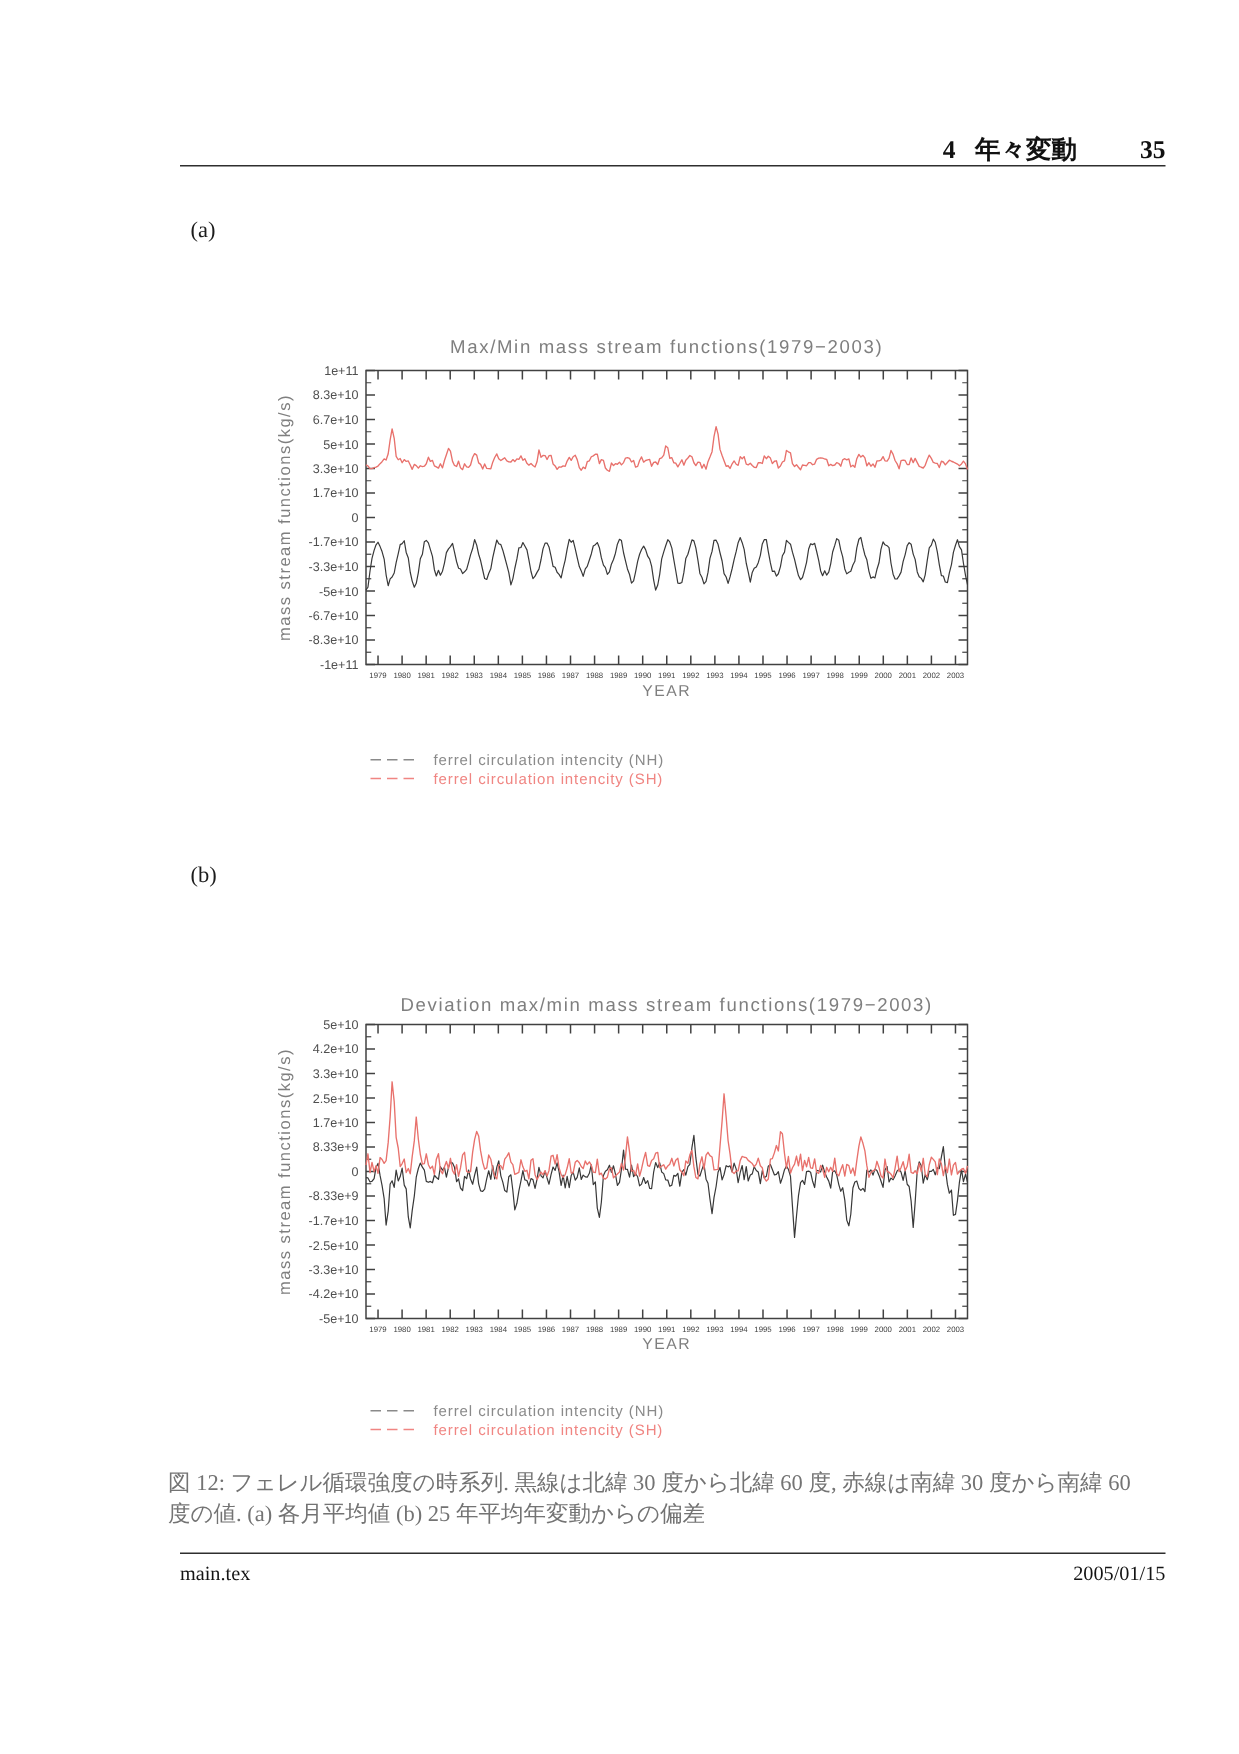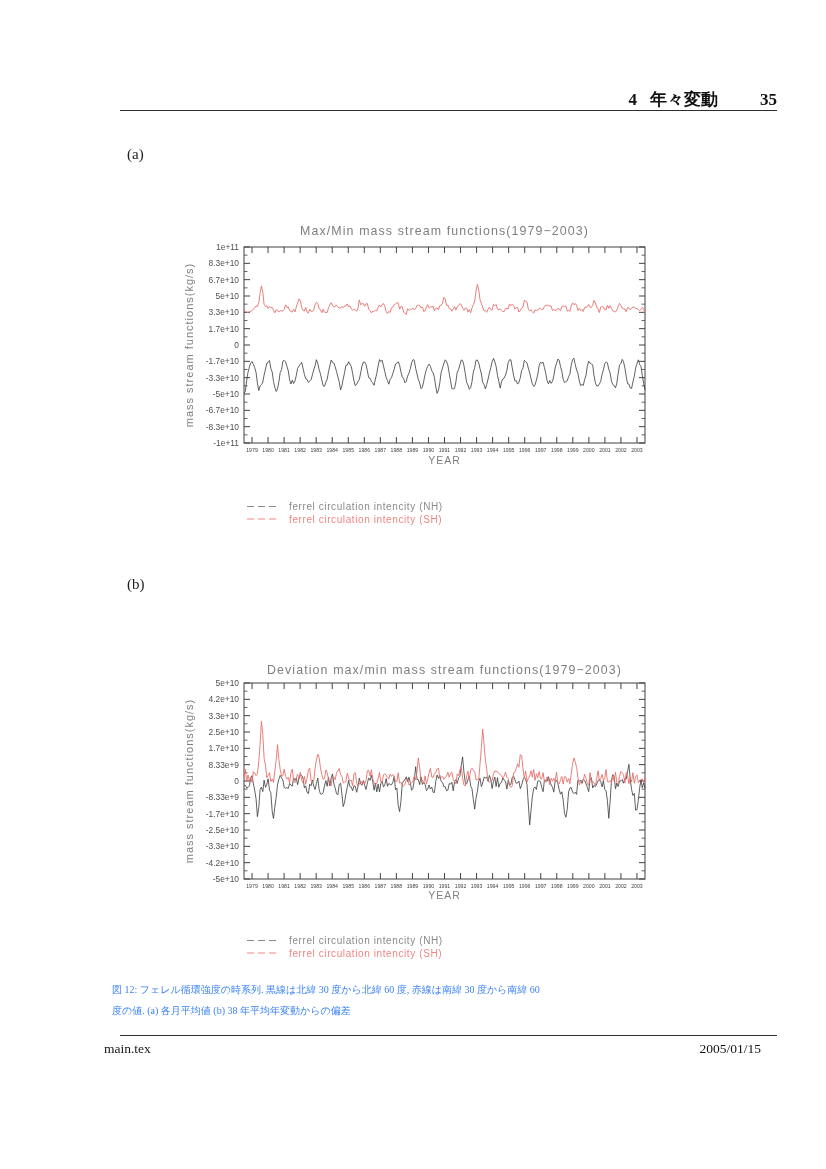--- a/index.html
+++ b/index.html
@@ -12,22 +12,22 @@
   .rule{position:absolute;left:120px;width:657px;height:1px;background:#2e2e2e;}
   .header-rule{top:110px;}
   .footer-rule{top:1035px;}
   .fig-label{position:absolute;font-size:15px;color:#1c1c1c;}
   .fig-a{left:127px;top:146px;}
   .fig-b{left:127px;top:576px;}
   .chart-svg{position:absolute;font-family:"Liberation Sans","DejaVu Sans",sans-serif;}
   #chart-a{left:100px;top:200px;}
   #chart-b{left:100px;top:645px;}
   .caption{position:absolute;left:112px;top:979px;width:668px;
-           font-size:10px;line-height:21px;color:#3b82f6;}
-  .footer{position:absolute;left:104px;top:1041px;width:657px;display:flex;
+           font-size:15px;line-height:21px;color:#737373;}
+  .footer{position:absolute;left:120px;top:1041px;width:657px;display:flex;
           justify-content:space-between;font-size:13.5px;color:#141414;}
 </style>
 </head>
 <body>
 
 <div class="page">
 
   <div class="header">
     <span class="sec-num">4</span><span>年々変動</span><span class="pageno">35</span>
   </div>
@@ -334,21 +334,21 @@
       <polyline points="244.0,785.1 245.3,785.3 246.7,788.0 248.0,787.5 249.4,785.8 250.7,778.2 252.0,775.6 253.4,783.8 254.7,790.2 256.1,799.1 257.4,816.7 258.8,807.4 260.1,789.3 261.4,787.2 262.8,791.6 264.1,780.1 265.5,787.3 266.8,784.4 268.1,778.8 269.5,790.1 270.8,792.6 272.2,811.3 273.5,818.6 274.8,807.1 276.2,797.4 277.5,784.8 278.9,779.0 280.2,775.4 281.6,778.1 282.9,780.1 284.2,787.6 285.6,788.2 286.9,787.6 288.3,788.5 289.6,783.5 290.9,785.0 292.3,786.2 293.6,777.8 295.0,780.1 296.3,778.2 297.6,784.7 299.0,778.2 300.3,774.7 301.7,775.4 303.0,778.2 304.4,787.8 305.7,785.9 307.0,792.0 308.4,793.7 309.7,784.2 311.1,785.8 312.4,780.0 313.7,786.0 315.1,789.5 316.4,783.5 317.8,778.1 319.1,789.3 320.4,793.9 321.8,794.2 323.1,792.8 324.5,785.8 325.8,780.5 327.2,786.3 328.5,777.1 329.8,785.9 331.2,778.1 332.5,773.9 333.9,783.9 335.2,788.1 336.5,793.7 337.9,794.7 339.2,784.5 340.6,783.2 341.9,793.7 343.2,806.6 344.6,802.2 345.9,794.1 347.3,787.3 348.6,780.4 349.9,786.6 351.3,787.0 352.6,790.7 354.0,785.7 355.3,786.4 356.7,792.3 358.0,786.3 359.3,778.2 360.7,783.9 362.0,785.3 363.4,780.7 364.7,785.3 366.0,789.5 367.4,782.9 368.7,778.0 370.1,780.3 371.4,775.3 372.7,781.1 374.1,790.2 375.4,783.4 376.8,791.9 378.1,784.2 379.5,791.8 380.8,783.7 382.1,781.4 383.5,786.8 384.8,784.9 386.2,778.6 387.5,786.3 388.8,783.4 390.2,784.6 391.5,784.8 392.9,782.2 394.2,776.5 395.5,789.7 396.9,788.0 398.2,805.4 399.6,811.6 400.9,801.5 402.3,783.6 403.6,780.8 404.9,779.9 406.3,776.8 407.6,781.6 409.0,777.2 410.3,782.7 411.6,790.3 413.0,788.3 414.3,779.6 415.7,766.7 417.0,779.5 418.3,779.6 419.7,784.7 421.0,776.8 422.4,784.4 423.7,782.3 425.1,784.5 426.4,790.6 427.7,789.4 429.1,785.0 430.4,789.0 431.8,787.1 433.1,792.3 434.4,792.5 435.8,781.2 437.1,775.0 438.5,778.4 439.8,775.2 441.1,781.3 442.5,782.4 443.8,786.6 445.2,786.7 446.5,790.8 447.9,790.1 449.2,783.6 450.5,784.1 451.9,782.2 453.2,790.8 454.6,781.4 455.9,779.7 457.2,783.4 458.6,777.8 459.9,776.2 461.3,764.9 462.6,756.9 463.9,771.8 465.3,782.9 466.6,784.0 468.0,779.6 469.3,776.0 470.7,786.1 472.0,788.8 473.3,799.3 474.7,809.1 476.0,798.4 477.4,791.0 478.7,781.5 480.0,778.3 481.4,786.6 482.7,783.0 484.1,777.1 485.4,777.9 486.7,777.2 488.1,781.3 489.4,775.4 490.8,779.4 492.1,788.5 493.5,781.5 494.8,777.0 496.1,786.5 497.5,777.7 498.8,787.3 500.2,783.3 501.5,782.6 502.8,777.8 504.2,780.3 505.5,781.3 506.9,789.1 508.2,780.4 509.5,785.2 510.9,784.2 512.2,777.4 513.6,776.3 514.9,779.7 516.3,783.3 517.6,782.9 518.9,781.1 520.3,788.8 521.6,785.1 523.0,779.8 524.3,777.4 525.6,779.5 527.0,784.3 528.3,804.1 529.7,824.9 531.0,810.7 532.3,797.3 533.7,788.4 535.0,786.9 536.4,789.6 537.7,781.1 539.1,780.7 540.4,781.5 541.7,787.3 543.1,791.7 544.4,780.3 545.8,780.5 547.1,781.3 548.4,776.7 549.8,781.4 551.1,784.7 552.5,787.4 553.8,792.1 555.1,781.1 556.5,780.5 557.8,783.2 559.2,789.7 560.5,794.2 561.8,791.8 563.2,800.1 564.5,813.4 565.9,817.2 567.2,809.5 568.6,792.0 569.9,788.0 571.2,787.4 572.6,792.2 573.9,793.6 575.3,792.2 576.6,794.4 577.9,780.1 579.3,781.4 580.6,780.0 582.0,783.4 583.3,779.4 584.6,780.3 586.0,783.6 587.3,787.3 588.7,791.6 590.0,779.9 591.4,777.7 592.7,788.0 594.0,785.4 595.4,786.5 596.7,784.0 598.1,780.6 599.4,779.5 600.7,781.4 602.1,786.9 603.4,780.5 604.8,789.5 606.1,791.0 607.4,800.6 608.8,818.3 610.1,801.6 611.5,780.3 612.8,774.6 614.2,777.2 615.5,788.8 616.8,783.1 618.2,786.5 619.5,780.9 620.9,780.9 622.2,779.6 623.5,783.2 624.9,778.5 626.2,779.1 627.6,771.2 628.9,764.4 630.2,778.7 631.6,789.6 632.9,795.5 634.3,793.4 635.6,810.2 637.0,809.6 638.3,800.4 639.6,788.3 641.0,779.8 642.3,787.8 643.7,782.8 645.0,788.2" fill="none" stroke="#383838" stroke-width="0.8" stroke-linejoin="round"></polyline>
       <polyline points="244.0,776.8 245.3,769.2 246.7,781.7 248.0,775.0 249.4,781.1 250.7,777.1 252.0,782.2 253.4,771.7 254.7,773.0 256.1,775.6 257.4,773.8 258.8,761.6 260.1,744.6 261.4,721.2 262.8,734.4 264.1,758.2 265.5,765.5 266.8,777.7 268.1,775.7 269.5,772.7 270.8,781.7 272.2,779.0 273.5,782.5 274.8,771.1 276.2,760.6 277.5,744.7 278.9,759.5 280.2,769.5 281.6,776.1 282.9,775.7 284.2,769.2 285.6,776.5 286.9,779.1 288.3,777.4 289.6,783.0 290.9,772.8 292.3,769.1 293.6,780.1 295.0,782.5 296.3,777.9 297.6,774.3 299.0,779.0 300.3,772.2 301.7,780.4 303.0,782.7 304.4,776.4 305.7,784.3 307.0,778.6 308.4,769.9 309.7,768.2 311.1,781.0 312.4,781.6 313.7,781.1 315.1,768.1 316.4,759.8 317.8,754.3 319.1,757.3 320.4,767.3 321.8,774.8 323.1,779.4 324.5,778.6 325.8,770.0 327.2,772.8 328.5,779.4 329.8,783.9 331.2,786.0 332.5,776.5 333.9,777.2 335.2,779.7 336.5,772.8 337.9,770.9 339.2,768.5 340.6,774.7 341.9,776.4 343.2,782.9 344.6,782.2 345.9,781.6 347.3,773.2 348.6,777.9 349.9,780.9 351.3,780.2 352.6,785.9 354.0,773.5 355.3,772.5 356.7,783.1 358.0,786.4 359.3,784.0 360.7,781.4 362.0,783.2 363.4,780.4 364.7,784.1 366.0,780.3 367.4,770.8 368.7,770.2 370.1,776.1 371.4,769.8 372.7,778.4 374.1,783.1 375.4,784.9 376.8,783.1 378.1,778.7 379.5,772.5 380.8,782.0 382.1,781.9 383.5,774.9 384.8,773.6 386.2,775.2 387.5,777.7 388.8,779.1 390.2,774.0 391.5,776.4 392.9,774.6 394.2,776.8 395.5,781.4 396.9,781.7 398.2,772.8 399.6,783.1 400.9,782.1 402.3,785.5 403.6,786.0 404.9,784.8 406.3,779.3 407.6,778.5 409.0,785.2 410.3,783.9 411.6,782.6 413.0,781.4 414.3,775.6 415.7,780.0 417.0,771.1 418.3,757.9 419.7,767.9 421.0,780.8 422.4,780.2 423.7,783.6 425.1,775.9 426.4,784.1 427.7,779.3 429.1,772.9 430.4,768.3 431.8,777.1 433.1,777.5 434.4,773.7 435.8,772.5 437.1,768.8 438.5,768.3 439.8,778.5 441.1,777.4 442.5,776.5 443.8,779.4 445.2,777.3 446.5,776.1 447.9,772.2 449.2,777.3 450.5,773.5 451.9,772.2 453.2,779.8 454.6,781.5 455.9,783.8 457.2,773.9 458.6,775.6 459.9,769.9 461.3,766.9 462.6,777.8 463.9,785.0 465.3,785.9 466.6,776.1 468.0,771.2 469.3,779.4 470.7,770.1 472.0,768.2 473.3,770.4 474.7,771.3 476.0,779.9 477.4,779.7 478.7,779.6 480.0,764.2 481.4,747.4 482.7,729.2 484.1,744.7 485.4,760.5 486.7,769.3 488.1,781.2 489.4,782.4 490.8,780.7 492.1,780.5 493.5,773.6 494.8,770.9 496.1,771.5 497.5,771.7 498.8,773.6 500.2,774.6 501.5,775.7 502.8,777.8 504.2,776.1 505.5,772.1 506.9,777.2 508.2,778.5 509.5,785.3 510.9,787.4 512.2,786.0 513.6,772.8 514.9,772.4 516.3,768.4 517.6,763.7 518.9,767.3 520.3,754.5 521.6,755.8 523.0,769.0 524.3,778.7 525.6,771.0 527.0,782.1 528.3,778.5 529.7,776.1 531.0,770.7 532.3,777.2 533.7,769.4 535.0,780.4 536.4,773.6 537.7,777.9 539.1,771.6 540.4,778.6 541.7,778.9 543.1,772.6 544.4,781.5 545.8,782.2 547.1,776.9 548.4,779.3 549.8,784.9 551.1,778.2 552.5,781.2 553.8,778.2 555.1,780.9 556.5,772.1 557.8,782.4 559.2,783.9 560.5,779.8 561.8,776.5 563.2,784.1 564.5,776.3 565.9,777.1 567.2,782.2 568.6,778.6 569.9,783.8 571.2,773.8 572.6,764.1 573.9,757.9 575.3,762.2 576.6,767.3 577.9,777.1 579.3,784.9 580.6,781.7 582.0,780.5 583.3,780.1 584.6,774.2 586.0,778.3 587.3,783.8 588.7,785.4 590.0,772.7 591.4,781.0 592.7,781.5 594.0,782.8 595.4,785.3 596.7,778.9 598.1,770.8 599.4,781.1 600.7,778.3 602.1,774.5 603.4,780.4 604.8,777.5 606.1,769.5 607.4,781.6 608.8,782.2 610.1,780.5 611.5,782.5 612.8,775.6 614.2,781.1 615.5,772.2 616.8,782.9 618.2,784.5 619.5,776.5 620.9,771.5 622.2,772.9 623.5,774.6 624.9,783.1 626.2,772.6 627.6,775.9 628.9,783.8 630.2,777.3 631.6,781.8 632.9,772.7 634.3,783.3 635.6,776.8 637.0,775.0 638.3,782.7 639.6,781.1 641.0,779.5 642.3,779.0 643.7,782.3 645.0,777.3" fill="none" stroke="#e8716c" stroke-width="0.9" stroke-linejoin="round"></polyline>
       <line x1="247" y1="940.5" x2="279" y2="940.5" stroke="#8a8a8a" stroke-width="1.1" stroke-dasharray="7 4"></line>
       <text x="289" y="944" font-size="10" letter-spacing="0.6" fill="#8a8a8a">ferrel circulation intencity (NH)</text>
       <line x1="247" y1="953" x2="279" y2="953" stroke="#f08582" stroke-width="1.1" stroke-dasharray="7 4"></line>
       <text x="289" y="956.5" font-size="10" letter-spacing="0.6" fill="#f08582">ferrel circulation intencity (SH)</text>
     </svg>
 
   <div class="caption">
     <div>図 12: フェレル循環強度の時系列. 黒線は北緯 30 度から北緯 60 度, 赤線は南緯 30 度から南緯 60</div>
-    <div>度の値. (a) 各月平均値 (b) 38 年平均年変動からの偏差</div>
+    <div>度の値. (a) 各月平均値 (b) 25 年平均年変動からの偏差</div>
   </div>
 
   <div class="rule footer-rule"></div>
   <div class="footer">
     <span>main.tex</span>
     <span>2005/01/15</span>
   </div>
 
 </div>
 

